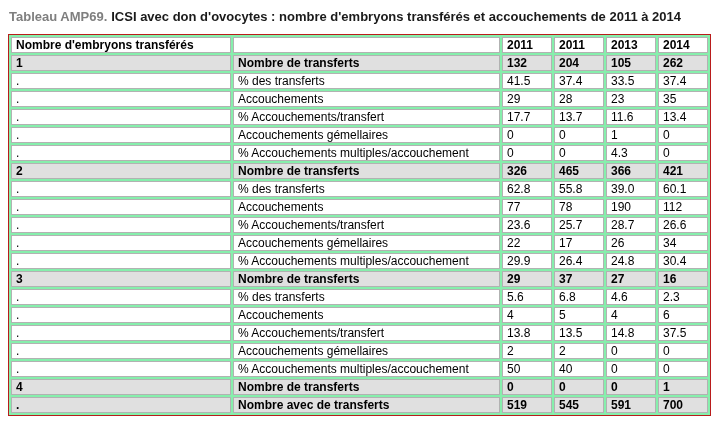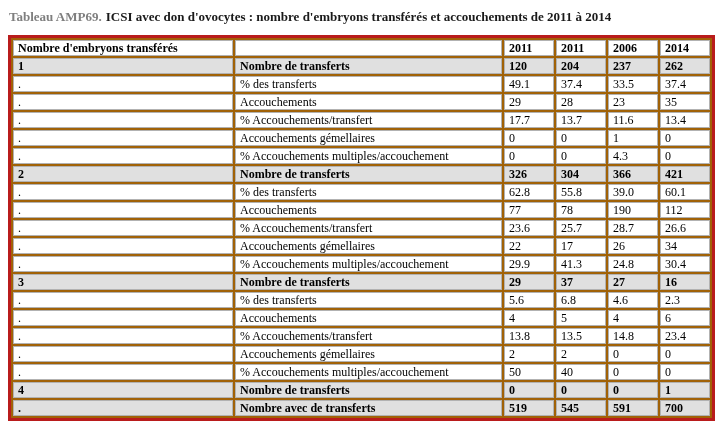--- a/index.html
+++ b/index.html
@@ -8,38 +8,37 @@
     background: #ffffff;
   }
   body {
     width: 719px;
     height: 421px;
     font-family: "Liberation Sans", sans-serif;
     overflow: hidden;
   }
   .page {
     padding: 6px 21px 0 8px;
-    font-family: Liberation Serif, serif;
   }
   .title {
     font-size: 13px;
     font-weight: bold;
     color: #1a1a1a;
     margin: 3px 0 10px 1px;
     white-space: nowrap;
   }
   .title-prefix {
     color: #7f7f7f;
     margin-right: 4px;
   }
   table.data {
     border-collapse: separate;
     border-spacing: 2px;
-    border: 3px solid #b91c1c;
-    background: #a16207;
+    border: 1px solid #b91c1c;
+    background: #86efac;
     table-layout: fixed;
     width: 703px;
   }
   table.data th,
   table.data td {
     box-sizing: border-box;
     border: 1px solid #b2b2b2;
     background: #ffffff;
     font-size: 12px;
     height: 16px;
@@ -81,37 +80,37 @@
       <col style="width:50px">
       <col style="width:50px">
       <col style="width:50px">
     </colgroup>
     <thead>
       <tr>
         <th class="c-group">Nombre d'embryons transférés</th>
         <th class="c-label"></th>
         <th class="c-num">2011</th>
         <th class="c-num">2011</th>
-        <th class="c-num">2006</th>
+        <th class="c-num">2013</th>
         <th class="c-num">2014</th>
       </tr>
     </thead>
     <tbody id="table-body">
         <tr class="em">
           <td class="c-group">1</td>
           <td class="c-label">Nombre de transferts</td>
-          <td class="c-num">120</td>
+          <td class="c-num">132</td>
           <td class="c-num">204</td>
-          <td class="c-num">237</td>
+          <td class="c-num">105</td>
           <td class="c-num">262</td>
         </tr>
         <tr>
           <td class="c-group">.</td>
           <td class="c-label">% des transferts</td>
-          <td class="c-num">49.1</td>
+          <td class="c-num">41.5</td>
           <td class="c-num">37.4</td>
           <td class="c-num">33.5</td>
           <td class="c-num">37.4</td>
         </tr>
         <tr>
           <td class="c-group">.</td>
           <td class="c-label">Accouchements</td>
           <td class="c-num">29</td>
           <td class="c-num">28</td>
           <td class="c-num">23</td>
@@ -138,21 +137,21 @@
           <td class="c-label">% Accouchements multiples/accouchement</td>
           <td class="c-num">0</td>
           <td class="c-num">0</td>
           <td class="c-num">4.3</td>
           <td class="c-num">0</td>
         </tr>
         <tr class="em">
           <td class="c-group">2</td>
           <td class="c-label">Nombre de transferts</td>
           <td class="c-num">326</td>
-          <td class="c-num">304</td>
+          <td class="c-num">465</td>
           <td class="c-num">366</td>
           <td class="c-num">421</td>
         </tr>
         <tr>
           <td class="c-group">.</td>
           <td class="c-label">% des transferts</td>
           <td class="c-num">62.8</td>
           <td class="c-num">55.8</td>
           <td class="c-num">39.0</td>
           <td class="c-num">60.1</td>
@@ -178,21 +177,21 @@
           <td class="c-label">Accouchements gémellaires</td>
           <td class="c-num">22</td>
           <td class="c-num">17</td>
           <td class="c-num">26</td>
           <td class="c-num">34</td>
         </tr>
         <tr>
           <td class="c-group">.</td>
           <td class="c-label">% Accouchements multiples/accouchement</td>
           <td class="c-num">29.9</td>
-          <td class="c-num">41.3</td>
+          <td class="c-num">26.4</td>
           <td class="c-num">24.8</td>
           <td class="c-num">30.4</td>
         </tr>
         <tr class="em">
           <td class="c-group">3</td>
           <td class="c-label">Nombre de transferts</td>
           <td class="c-num">29</td>
           <td class="c-num">37</td>
           <td class="c-num">27</td>
           <td class="c-num">16</td>
@@ -212,21 +211,21 @@
           <td class="c-num">5</td>
           <td class="c-num">4</td>
           <td class="c-num">6</td>
         </tr>
         <tr>
           <td class="c-group">.</td>
           <td class="c-label">% Accouchements/transfert</td>
           <td class="c-num">13.8</td>
           <td class="c-num">13.5</td>
           <td class="c-num">14.8</td>
-          <td class="c-num">23.4</td>
+          <td class="c-num">37.5</td>
         </tr>
         <tr>
           <td class="c-group">.</td>
           <td class="c-label">Accouchements gémellaires</td>
           <td class="c-num">2</td>
           <td class="c-num">2</td>
           <td class="c-num">0</td>
           <td class="c-num">0</td>
         </tr>
         <tr>

